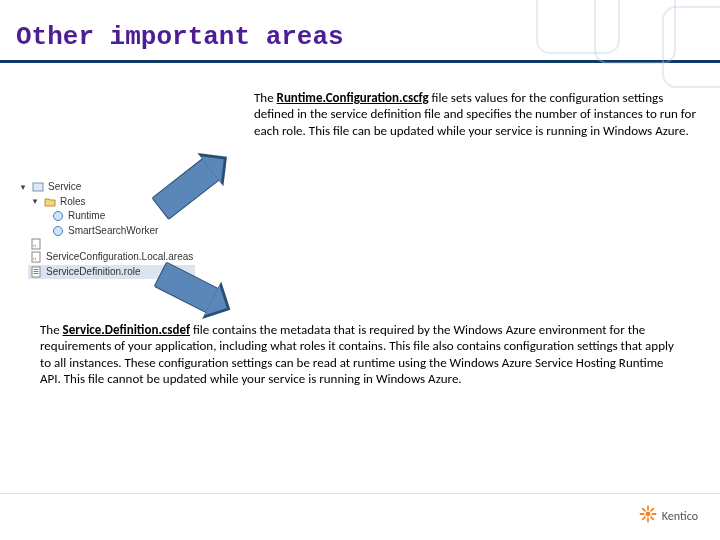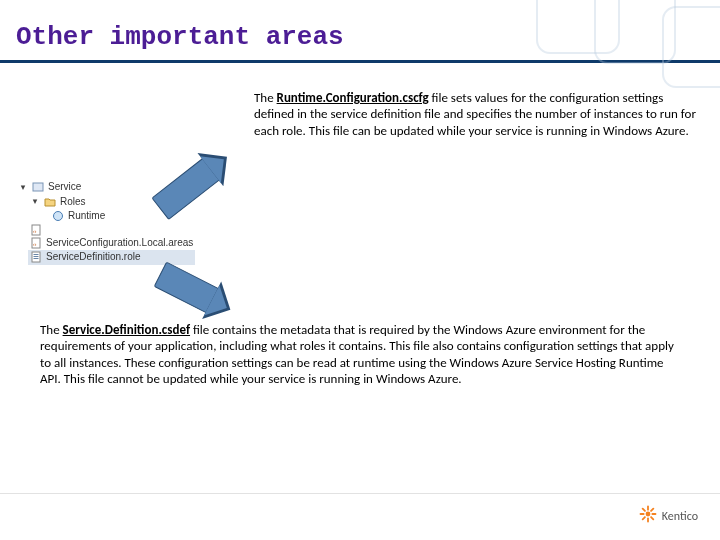--- a/index.html
+++ b/index.html
@@ -131,20 +131,28 @@
     </span>
     <span>Roles</span>
   </div>
   <div class="row indent2">
     <span class="ico ico-role">
       <svg viewBox="0 0 12 12">
           <circle cx="6" cy="6" r="4.5" fill="#cfe4f7" stroke="#4a7db3"></circle>
         </svg>
     </span>
     <span>Runtime</span>
+  </div>
+  <div class="row indent2">
+    <span class="ico ico-role">
+      <svg viewBox="0 0 12 12">
+          <circle cx="6" cy="6" r="4.5" fill="#cfe4f7" stroke="#4a7db3"></circle>
+        </svg>
+    </span>
+    <span>SmartSearchWorker</span>
   </div>
   <div class="row indent1">
     <span class="ico ico-xml">
       <svg viewBox="0 0 12 12">
           <rect x="2" y="1" width="8" height="10" fill="#fff" stroke="#888"></rect>
           <text x="3" y="9" font-size="5" fill="#c05a1a">‹›</text>
         </svg>
     </span>
   </div>
   <div class="row indent1">

